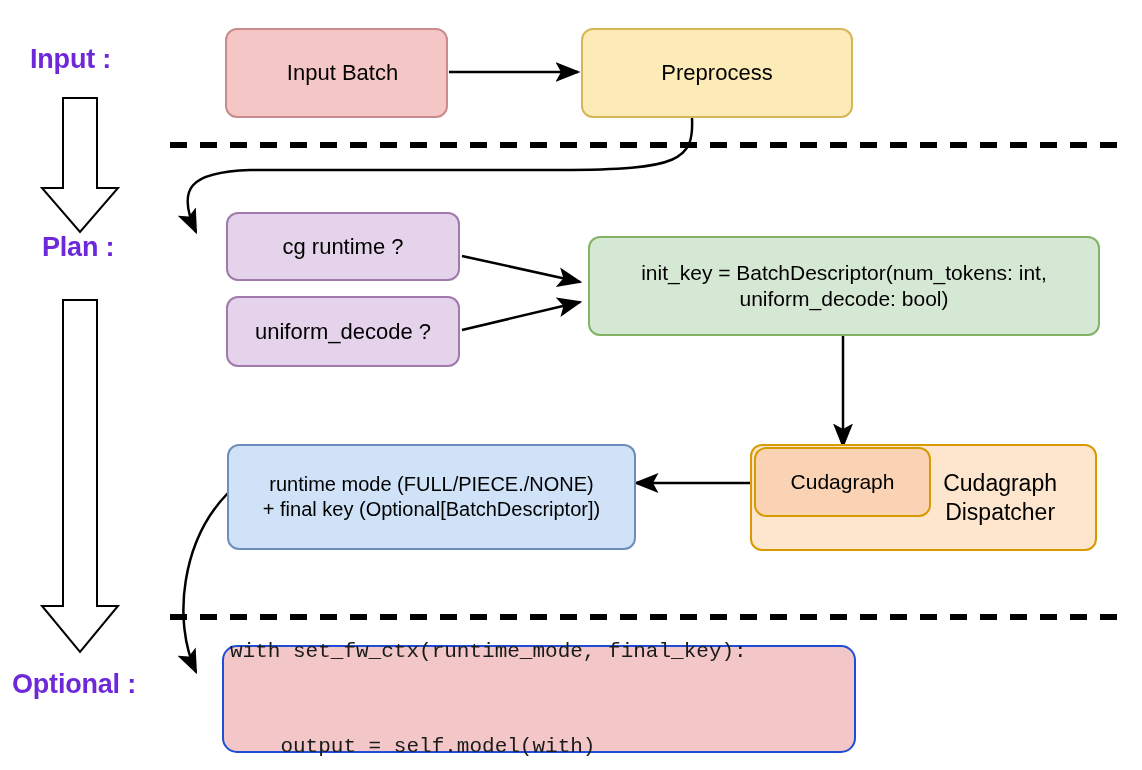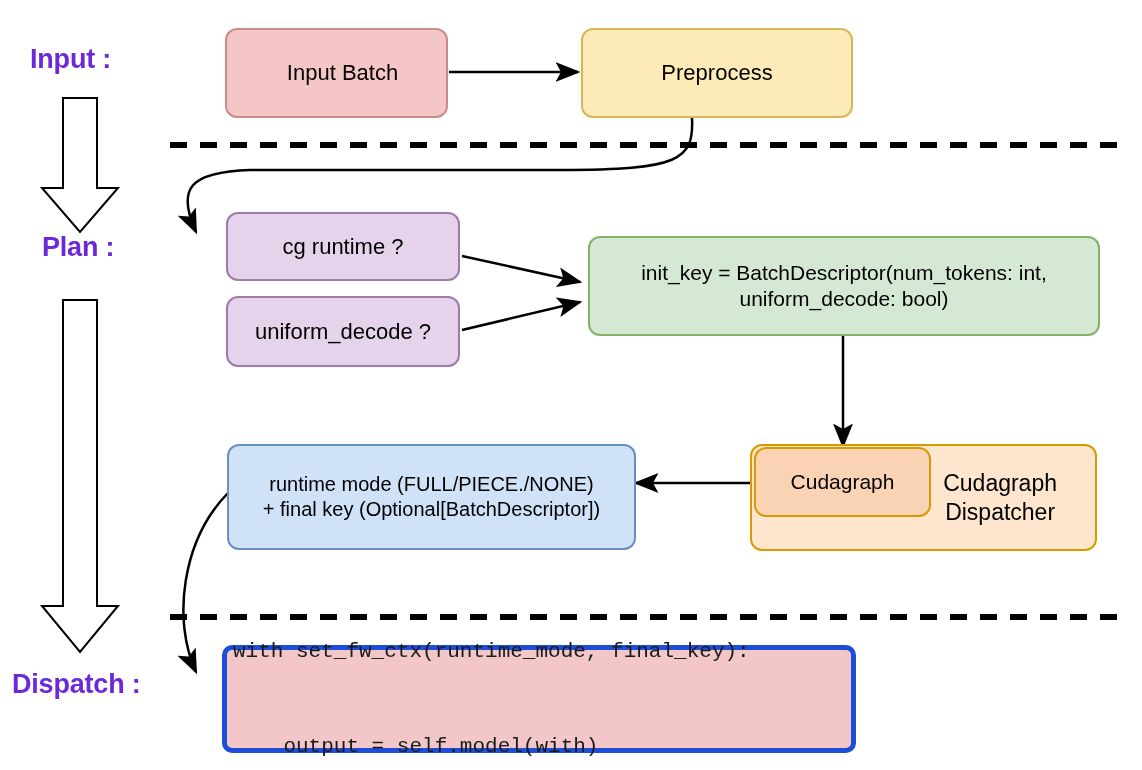--- a/index.html
+++ b/index.html
@@ -46,22 +46,22 @@
     color: #000000;
     line-height: 1.25;
   }
   .node-text {
     white-space: pre-line;
     padding: 0 8px;
   }
   .code-node {
     position: absolute;
     box-sizing: border-box;
-    border-radius: 10px;
-    border: 5px solid #1d4ed8;
+    border-radius: 15px;
+    border: 2px solid #1d4ed8;
     background: #f3c7c7;
     display: flex;
     align-items: center;
     justify-content: flex-start;
   }
   .code-text {
     font-family: "Liberation Mono", "DejaVu Sans Mono", monospace;
     font-size: 21px;
     color: #1a1a1a;
     white-space: pre;
@@ -99,21 +99,21 @@
 
     <line x1="843" y1="336" x2="843" y2="446" stroke="#000000" stroke-width="2.5" marker-end="url(#arrowhead)"></line>
 
     <line x1="750" y1="483" x2="636" y2="483" stroke="#000000" stroke-width="2.5" marker-end="url(#arrowhead)"></line>
 
     <path d="M 228,493 C 182,540 172,620 196,672" fill="none" stroke="#000000" stroke-width="2.5" marker-end="url(#arrowhead)"></path>
   </svg>
 
   <div class="stage-label" style="left:30px; top:44px;">Input :</div>
   <div class="stage-label" style="left:42px; top:232px;">Plan :</div>
-  <div class="stage-label" style="left:12px; top:669px;">Dispatch :</div>
+  <div class="stage-label" style="left:12px; top:669px;">Optional :</div>
 
   <div class="node" style="left:225px; top:28px; width:223px; height:90px; background:#f5c6c6; border-color:#c98b8b; font-size:22px;padding-left:12px;">
     <span class="node-text">Input Batch</span>
   </div>
 
   <div class="node" style="left:581px; top:28px; width:272px; height:90px; background:#fcebb6; border-color:#d6b656; font-size:22px;">
     <span class="node-text">Preprocess</span>
   </div>
 
   <div class="node" style="left:226px; top:212px; width:234px; height:69px; background:#e4d3ea; border-color:#9f7aab; font-size:22px;">

